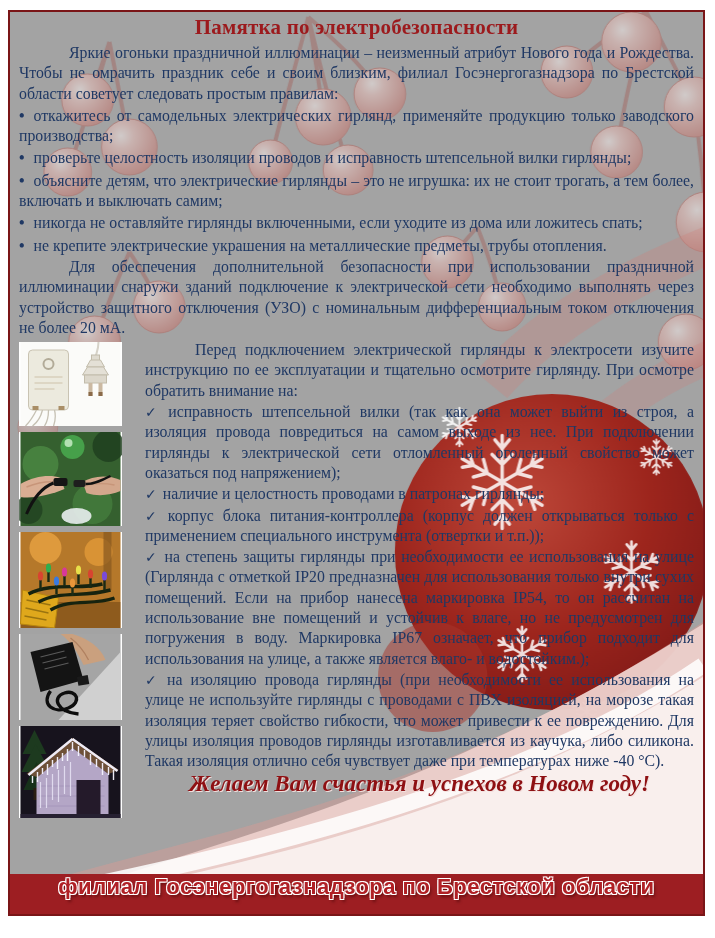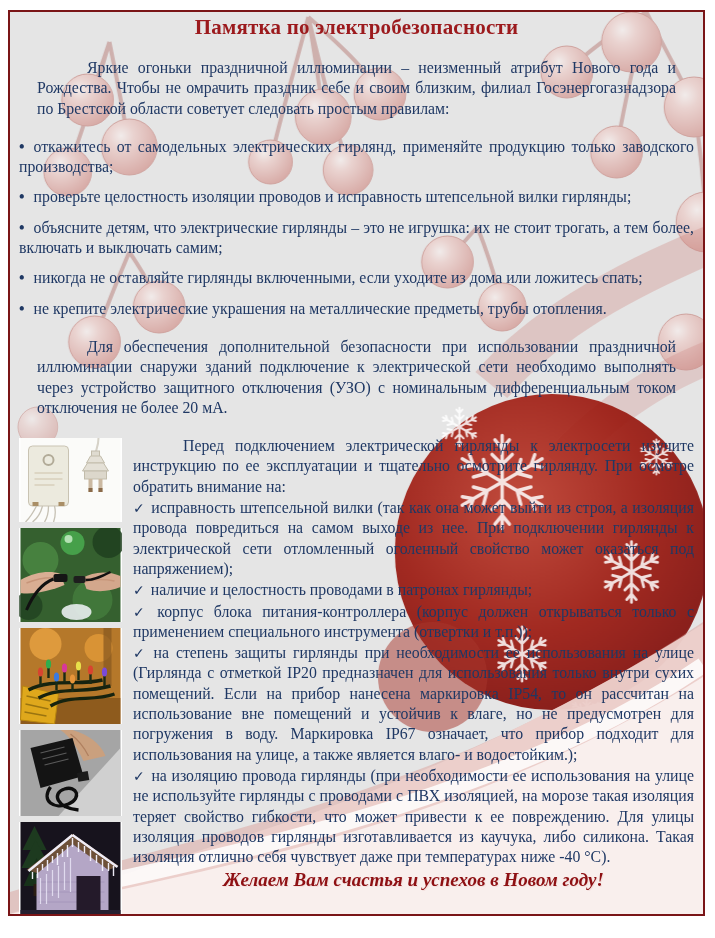--- a/index.html
+++ b/index.html
@@ -1,40 +1,40 @@
 <!DOCTYPE html>
 <html><head>
 <meta charset="utf-8">
 <style>
   html,body{margin:0;padding:0;background:#ffffff;}
   body{width:715px;height:938px;position:relative;font-family:"Liberation Serif","DejaVu Serif",serif;}
   .sheet{
     position:absolute;left:8px;top:10px;width:697px;height:906px;
-    border:2px solid #7a1517;box-sizing:border-box;background:#e5e5e5;
+    border:2px solid #7a1517;box-sizing:border-box;background:#a3a3a3;
     overflow:hidden;display:flex;flex-direction:column;
   }
   .bg-decor{position:absolute;left:0;top:0;width:100%;height:100%;z-index:0;pointer-events:none;}
   .content{position:relative;z-index:1;flex:1;padding:2px 9px 0 9px;color:#1f3864;}
   h1.title{
     margin:1px 0 3px;text-align:center;font-size:21px;line-height:25px;
     font-weight:bold;color:#9c1a1d;letter-spacing:.2px;
   }
-  .content p{margin:18px;font-size:15.8px;line-height:20.3px;text-align:justify;font-weight:500;}
+  .content p{margin:0;font-size:15.8px;line-height:20.3px;text-align:justify;font-weight:500;}
   p.indent{text-indent:50px;}
-  .blist p{margin:10px 0 1px;}
+  .blist p{margin:2px 0 1px;}
   .marker{font-weight:bold;margin-right:9px;}
   .check .marker{margin-right:6px;font-family:"DejaVu Sans",sans-serif;font-size:14px;}
-  .media-row{display:flex;align-items:flex-start;margin-top:2px;}
+  .media-row{display:flex;align-items:flex-start;margin-top:2px;gap:12px;}
   .photo-col{width:103px;flex:0 0 103px;display:flex;flex-direction:column;gap:6px;padding-top:2px;}
   .photo-col figure{margin:0;width:103px;background:#fff;line-height:0;}
   .photo-col svg{width:100%;height:100%;display:block;}
   .text-col{flex:1;padding-left:11px;}
   .text-col p{margin:0 0 1px;}
   p.wish{
-    text-align:center;font-style:italic;font-weight:bold;font-size:19px;line-height:24px;
+    text-align:center;font-style:italic;font-weight:bold;font-size:23px;line-height:24px;
     color:#8e1013;margin-top:1px;text-indent:0;
     text-shadow:1px 1px 0 #f3e0de;
   }
   .footer-band{
     position:relative;z-index:2;height:40px;flex:0 0 40px;background:#9d1e22;
     display:flex;align-items:flex-start;justify-content:center;
   }
   .footer-band span{
     font-family:"Liberation Sans","DejaVu Sans",sans-serif;
     font-weight:bold;font-size:22px;letter-spacing:.5px;color:#b02025;

